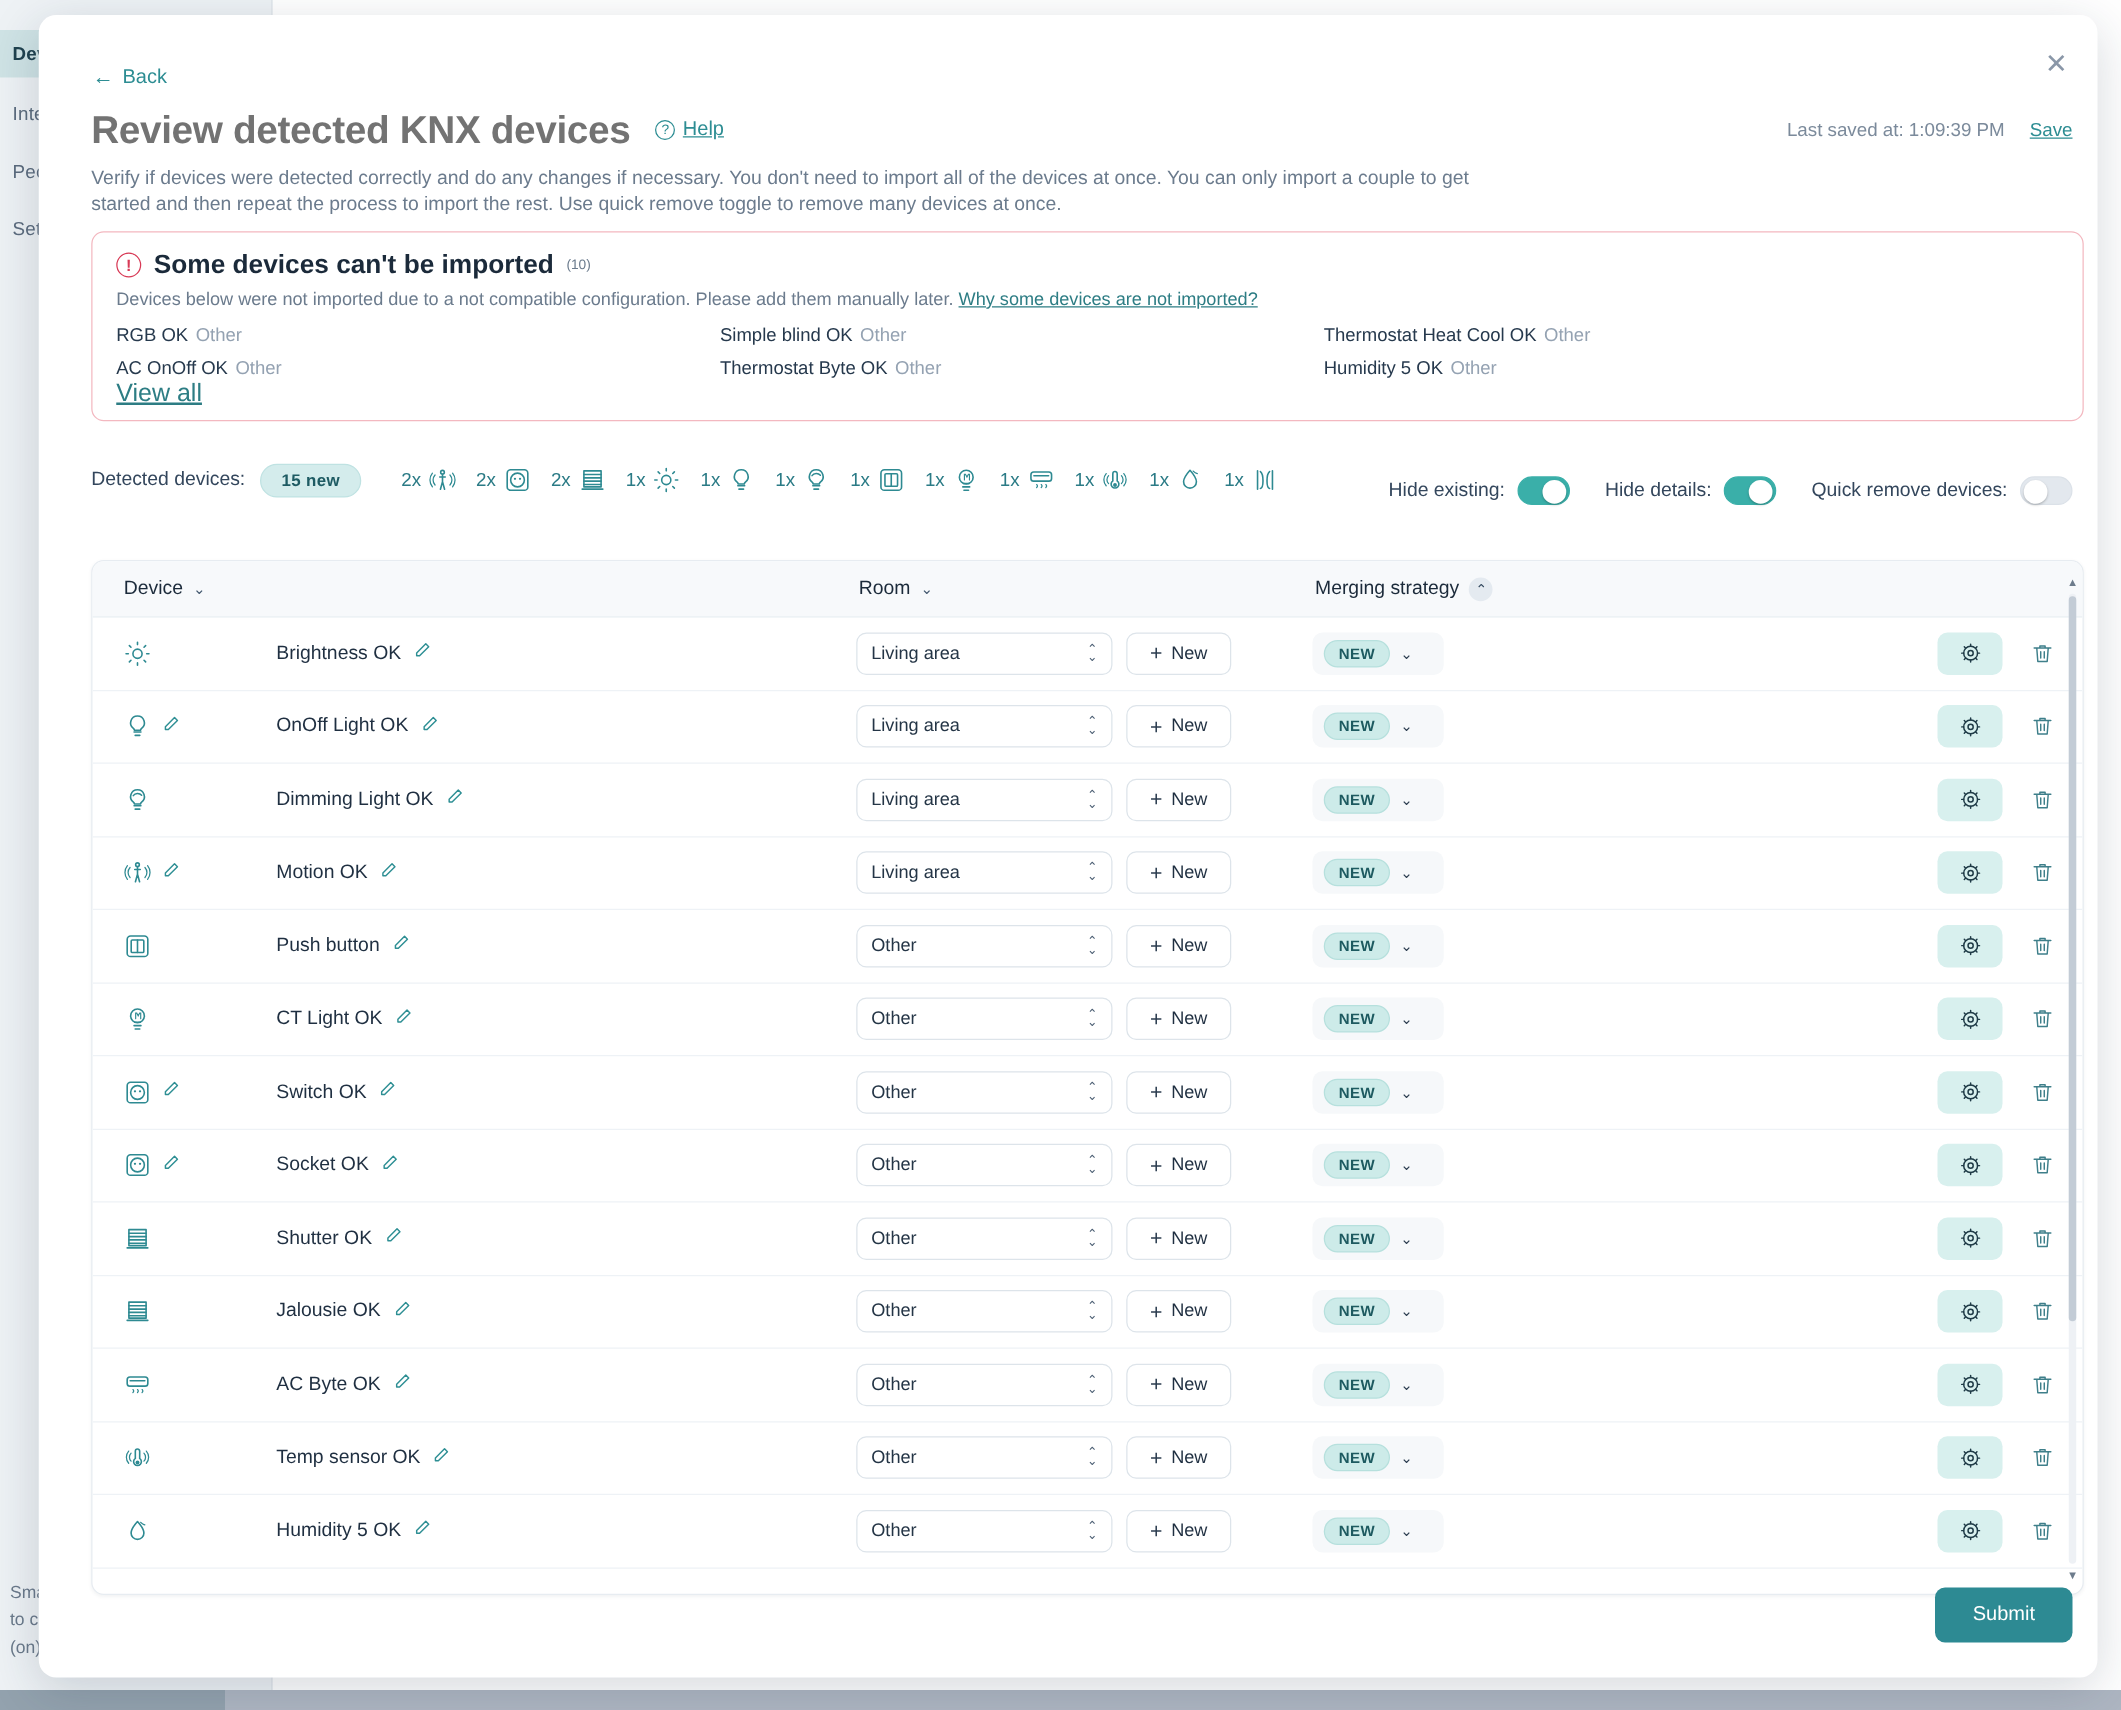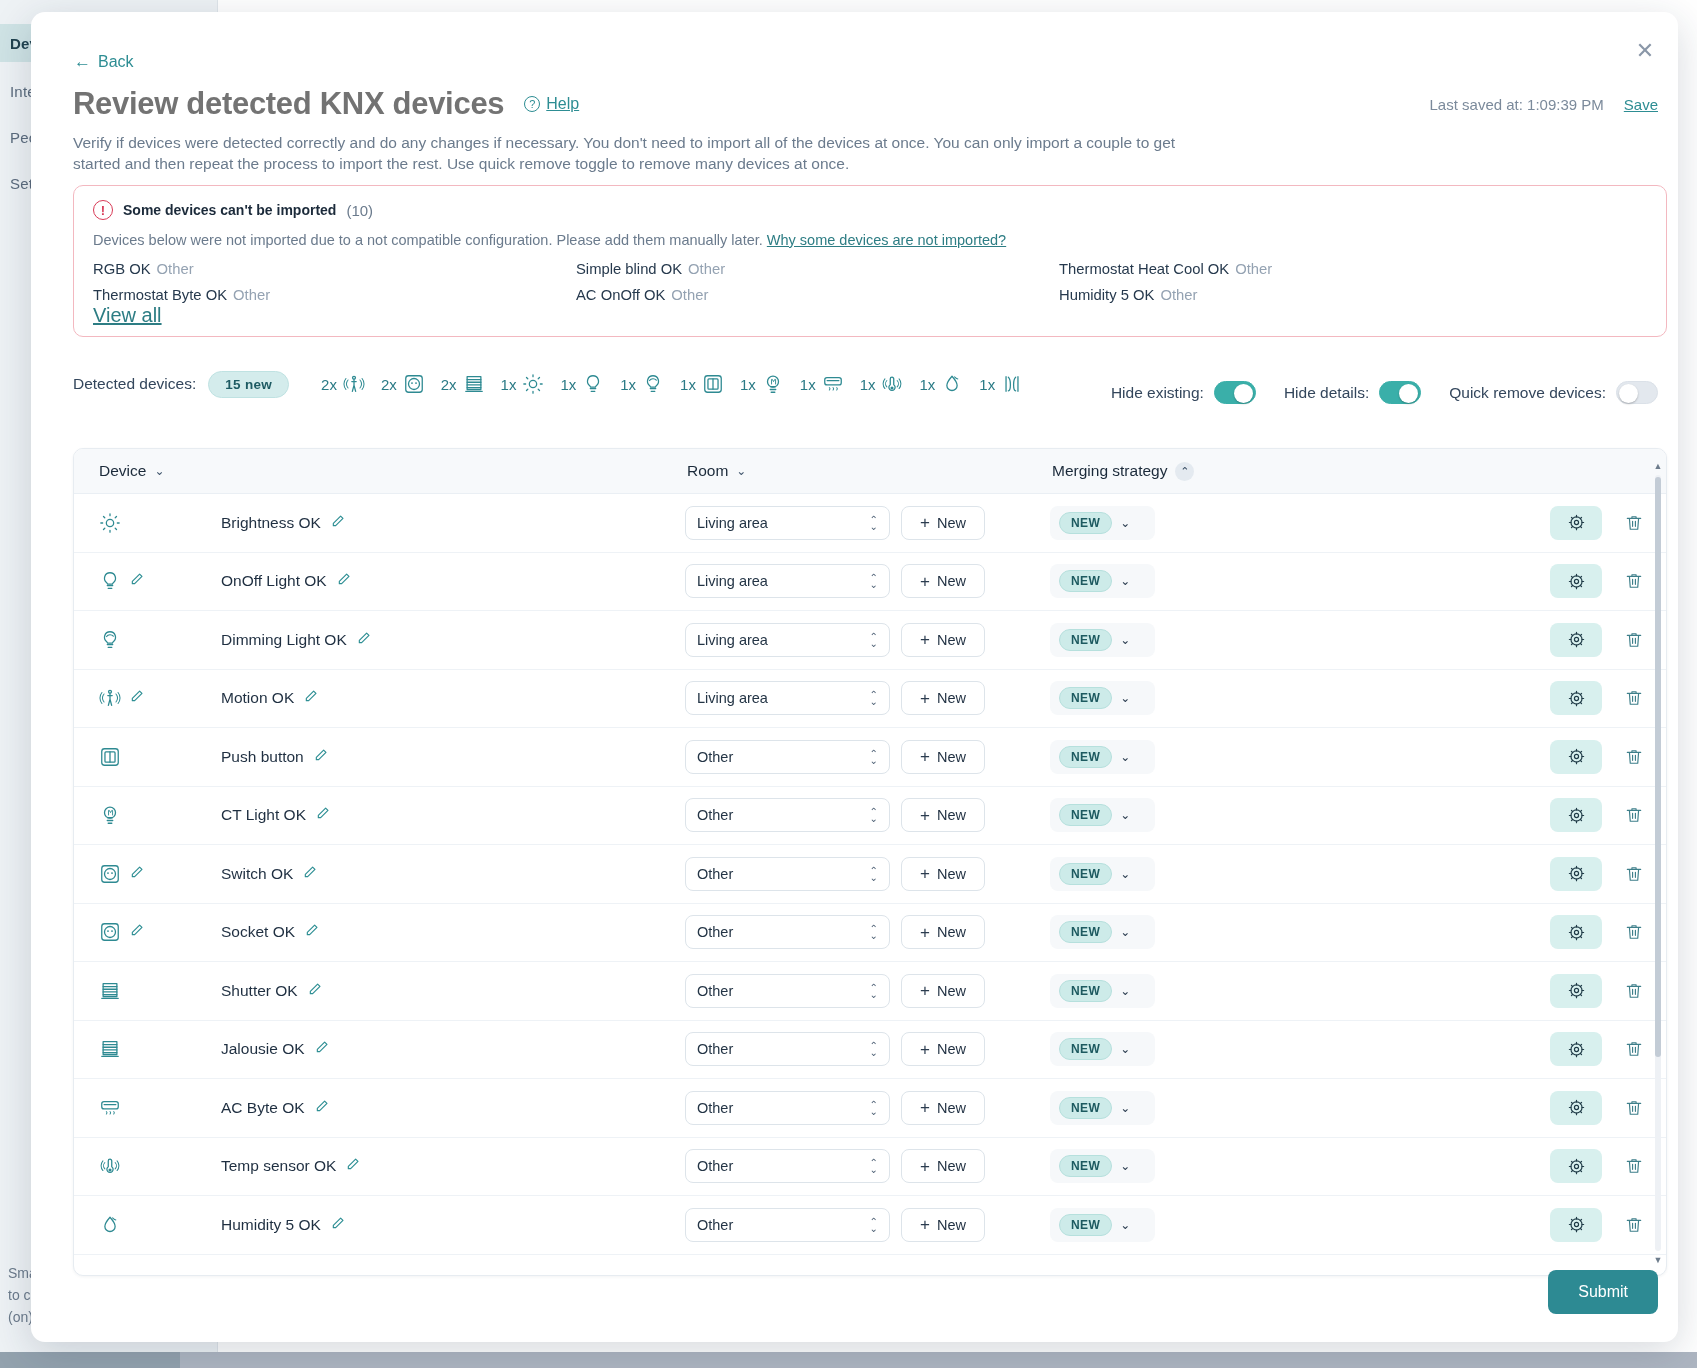--- a/index.html
+++ b/index.html
@@ -90,22 +90,22 @@
   }
   .warn-head{
     position:absolute; left:19px; top:14px;
     display:flex; align-items:center; gap:10px;
   }
   .warn-ico{
     width:20px;height:20px;border:1.8px solid #d83a56;border-radius:50%;
     color:#d83a56; font-size:13px; font-weight:bold;
     display:flex;align-items:center;justify-content:center; line-height:1;
   }
-  .warn-title{ font-size:14px; font-weight:bold; color:#1b2a3a; }
-  .warn-count{ font-size:15px; color:#6b7b8d; font-weight:normal; }
+  .warn-title{ font-size:21px; font-weight:bold; color:#1b2a3a; }
+  .warn-count{ font-size:11px; color:#6b7b8d; font-weight:normal; }
   .warn-sub{
     position:absolute; left:19px; top:46px;
     font-size:14.5px; color:#6b7b8d;
   }
   .warn-sub a{ color:#2d7d84; text-decoration:underline; cursor:pointer; }
   .warn-grid{
     position:absolute; left:19px; top:72px; width:1540px;
     display:grid; grid-template-columns: 483px 483px 483px;
     row-gap:4px;
   }
@@ -295,22 +295,22 @@
         <span class="warn-count">(10)</span>
       </div>
       <div class="warn-sub">
         <span>Devices below were not imported due to a not compatible configuration. Please add them manually later.</span>
         <a>Why some devices are not imported?</a>
       </div>
       <div class="warn-grid">
         <div class="warn-item"><span>RGB OK</span><span class="other">Other</span></div>
         <div class="warn-item"><span>Simple blind OK</span><span class="other">Other</span></div>
         <div class="warn-item"><span>Thermostat Heat Cool OK</span><span class="other">Other</span></div>
+        <div class="warn-item"><span>AC OnOff OK</span><span class="other">Other</span></div>
         <div class="warn-item"><span>Thermostat Byte OK</span><span class="other">Other</span></div>
-        <div class="warn-item"><span>AC OnOff OK</span><span class="other">Other</span></div>
         <div class="warn-item"><span>Humidity 5 OK</span><span class="other">Other</span></div>
       </div>
       <div class="view-all">View all</div>
     </div>
 
     <div class="dd-bar">
       <span class="dd-label">Detected devices:</span>
       <span class="badge-new">15 new</span>
       <span class="counts" id="counts">
           <span class="count-item">

